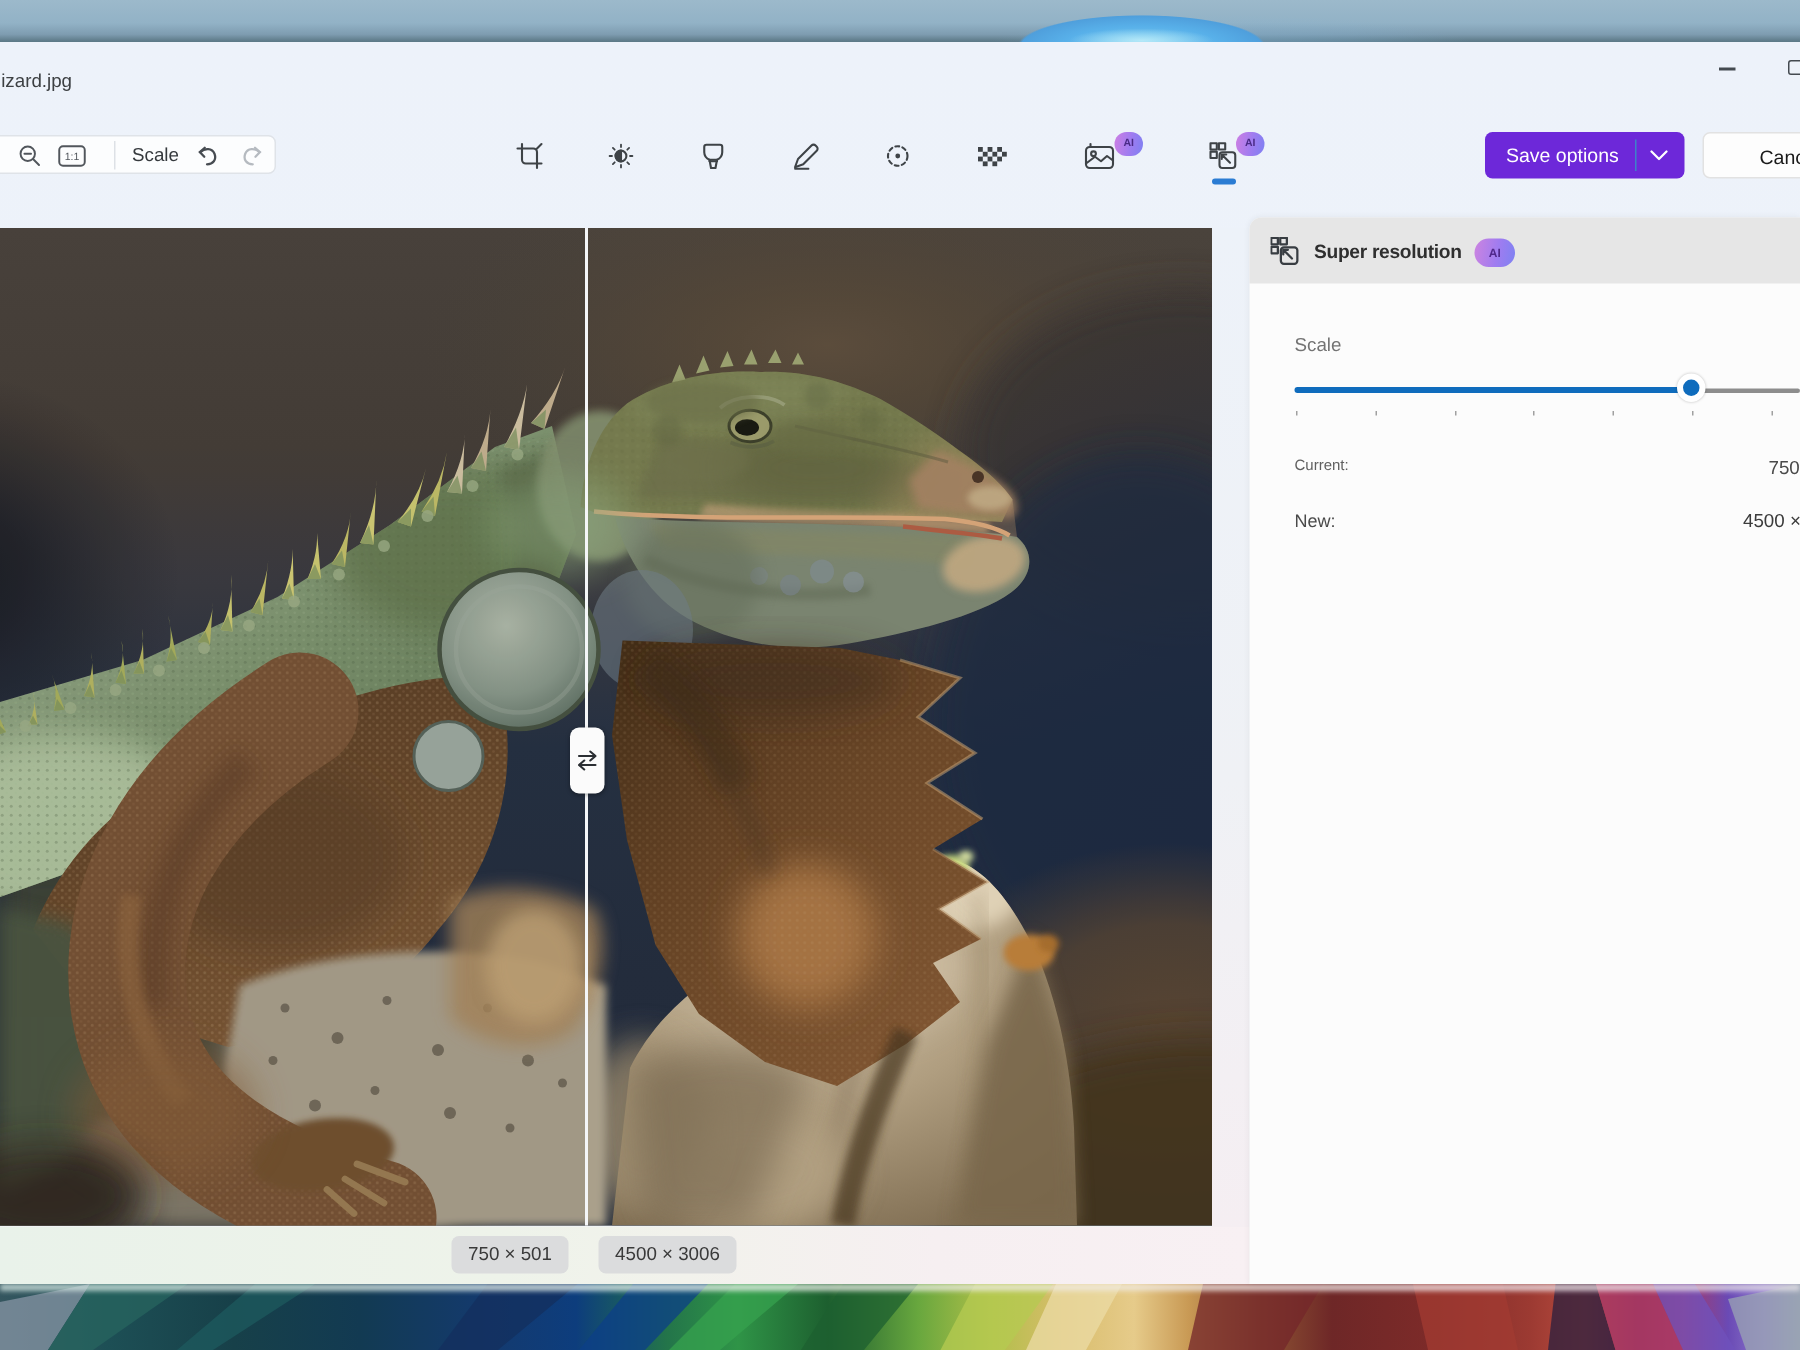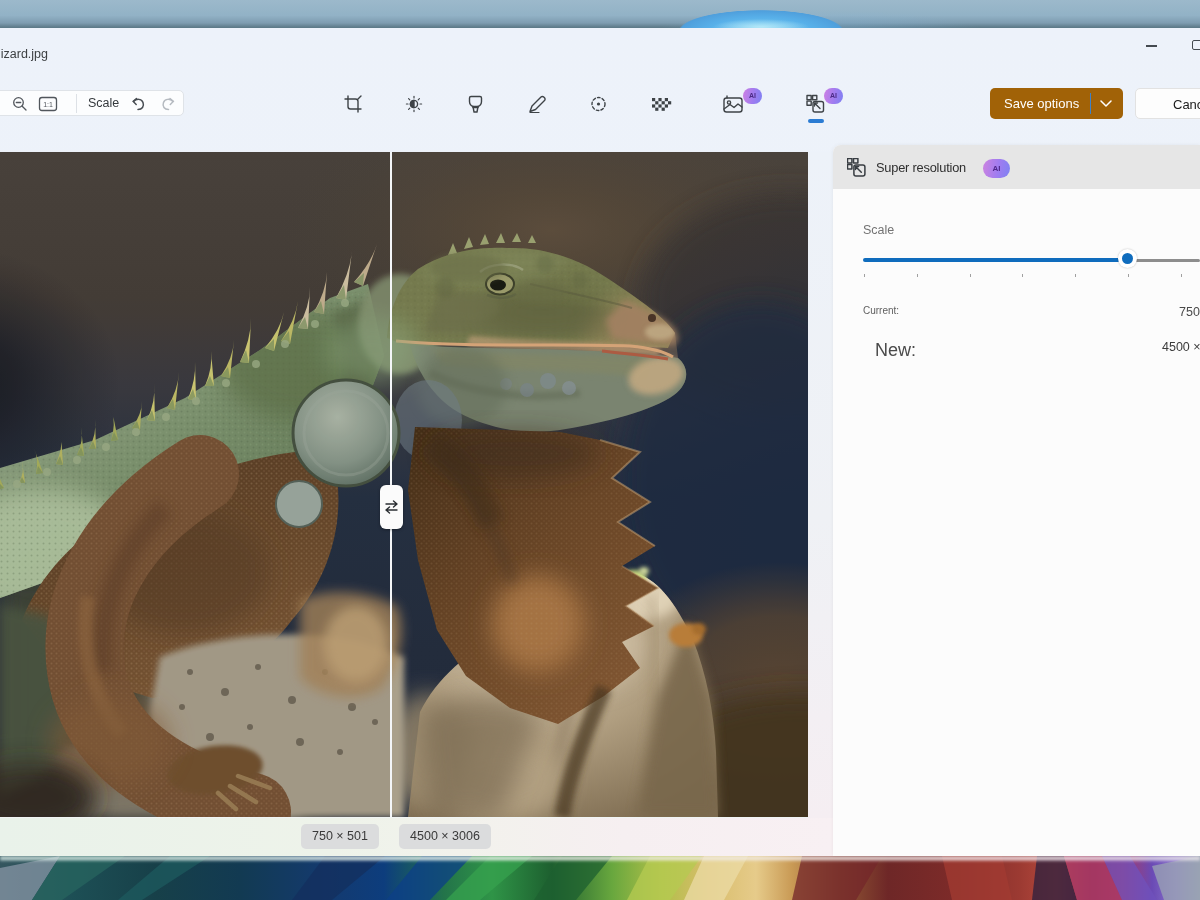--- a/index.html
+++ b/index.html
@@ -17,21 +17,21 @@
 
   
   #appwin { left:0; top:28px; width:1200px; height:828px; background:linear-gradient(180deg,#edf2fa 0%, #eef3f9 80%, #f1f4f3 100%); }
   #title { left:-2px; top:47px; font-size:12.5px; color:#3d4043; }
 
   
   #zoombox { left:-8px; top:90px; width:192px; height:26px; background:#fcfdfe; border:1px solid #dfe3e8; border-radius:5px; }
   #reset { left:88px; top:96px; font-size:12.5px; color:#35393d; }
 
   
-  #save-btn { left:990px; top:88px; width:133px; height:31px; background:#a16207; border-radius:5px; color:#ffffff; font-size:13px; }
+  #save-btn { left:990px; top:88px; width:133px; height:31px; background:#6d28d9; border-radius:5px; color:#ffffff; font-size:13px; }
   #save-btn .txt { position:absolute; left:14px; top:8px; }
   #save-btn .vsep { position:absolute; left:100px; top:5px; width:1px; height:21px; background:#3d82c9; }
   #cancel-btn { left:1135px; top:88px; width:110px; height:31px; background:#fdfdfd; border:1px solid #e2e2e2; border-radius:5px; font-size:13px; color:#1a1a1a; }
   #cancel-btn .txt { position:absolute; left:37px; top:8px; }
 
   
   #sel-underline { left:808px; top:119px; width:16px; height:3.5px; background:#2b7cd3; border-radius:2px; }
 
   
   .ai-badge { position:absolute; width:19px; height:16px; border-radius:8px; background:linear-gradient(100deg,#cd7fe3 0%,#9f7cf0 55%,#7e80f2 100%); color:#4a2a86; font-size:7px; font-weight:bold; text-align:center; line-height:16px; }
@@ -44,25 +44,25 @@
   #swap-handle { left:380px; top:485px; width:23px; height:44px; background:#fbfbfb; border-radius:6px; box-shadow:0 1px 3px rgba(0,0,0,.35); }
 
   
   .chip { position:absolute; top:824px; height:25px; background:#dbdcdd; border-radius:5px; color:#3a3a3a; font-size:12.5px; line-height:25px; text-align:center; }
   #chip1 { left:301px; width:78px; }
   #chip2 { left:399px; width:92px; }
 
   
   #panel { left:833px; top:145px; width:367px; height:711px; background:#fcfcfc; border-radius:8px 0 0 0; box-shadow:0 0 4px rgba(0,0,0,.06); }
   #panel-header { position:absolute; left:0; top:0; width:367px; height:44px; background:#e6e6e6; border-radius:8px 0 0 0; }
-  #ph-text { position:absolute; left:43px; top:15px; font-size:12.8px; font-weight:normal; color:#2f2f2f; letter-spacing:-0.2px; }
+  #ph-text { position:absolute; left:43px; top:15px; font-size:12.8px; font-weight:bold; color:#2f2f2f; letter-spacing:-0.2px; }
   #scale-label { position:absolute; left:30px; top:78px; font-size:12.5px; color:#737373; }
   #cur-label { position:absolute; left:30px; top:160px; font-size:10px; color:#5f5f5f;text-align:center; }
   #cur-val { position:absolute; left:346px; top:160px; font-size:12.5px; color:#4a4a4a; white-space:nowrap; }
-  #new-label { position:absolute; left:30px; top:195px; font-size:18px; color:#4a4a4a;margin-left:12px; }
+  #new-label { position:absolute; left:30px; top:195px; font-size:12px; color:#4a4a4a; }
   #new-val { position:absolute; left:329px; top:195px; font-size:12.5px; color:#3c3c3c; white-space:nowrap; }
 
   #mica-bottom { left:0; top:818px; width:833px; height:38px; background:linear-gradient(90deg,#e9f2ea 0%,#eef3ea 40%,#f2f2ec 55%,#f6eff1 75%,#f8f0f3 100%); }
   #win-min { left:1146px; top:45px; width:11px; height:1.6px; background:#444a50; }
   #win-max { left:1192px; top:40px; width:10px; height:10px; border:1.4px solid #444a50; border-radius:2px; }
 
   
   #track-blue { position:absolute; left:30px; top:113px; width:264px; height:4px; border-radius:2px; background:#0f6cbd; }
   #track-gray { position:absolute; left:294px; top:113.5px; width:73px; height:3px; border-radius:2px; background:#8d8d8d; }
   #thumb { position:absolute; left:285px; top:104px; width:19px; height:19px; border-radius:50%; background:#ffffff; box-shadow:0 0 2px rgba(0,0,0,.25); }

